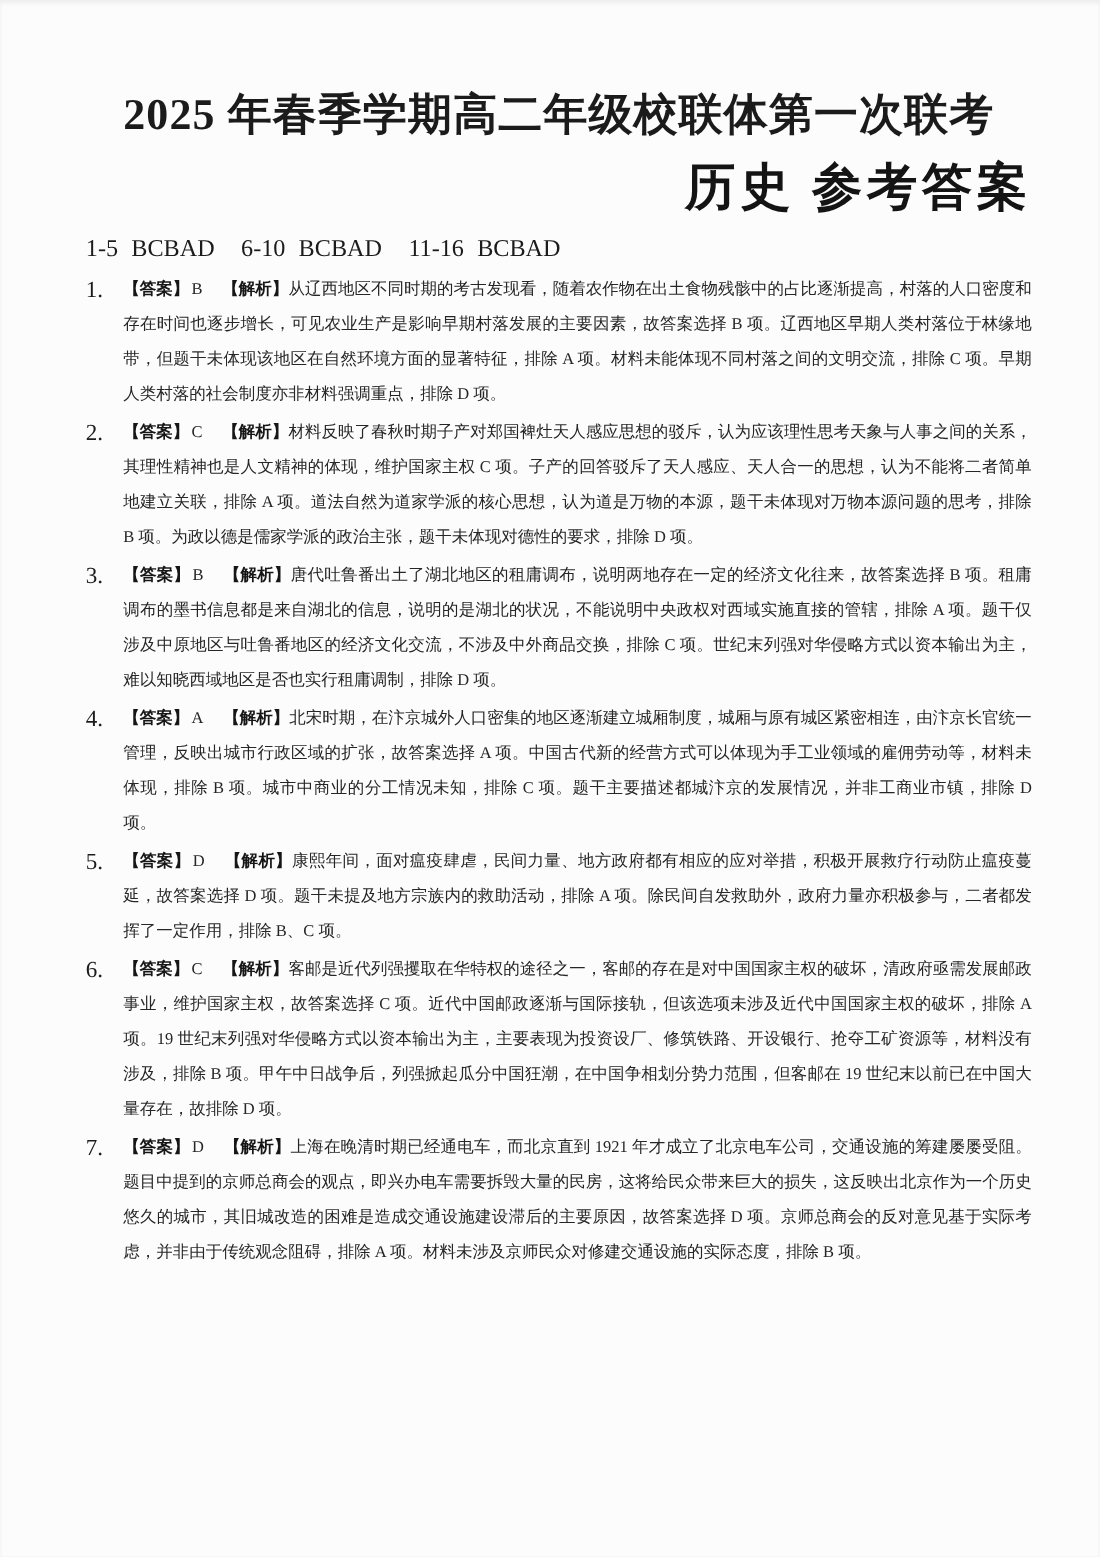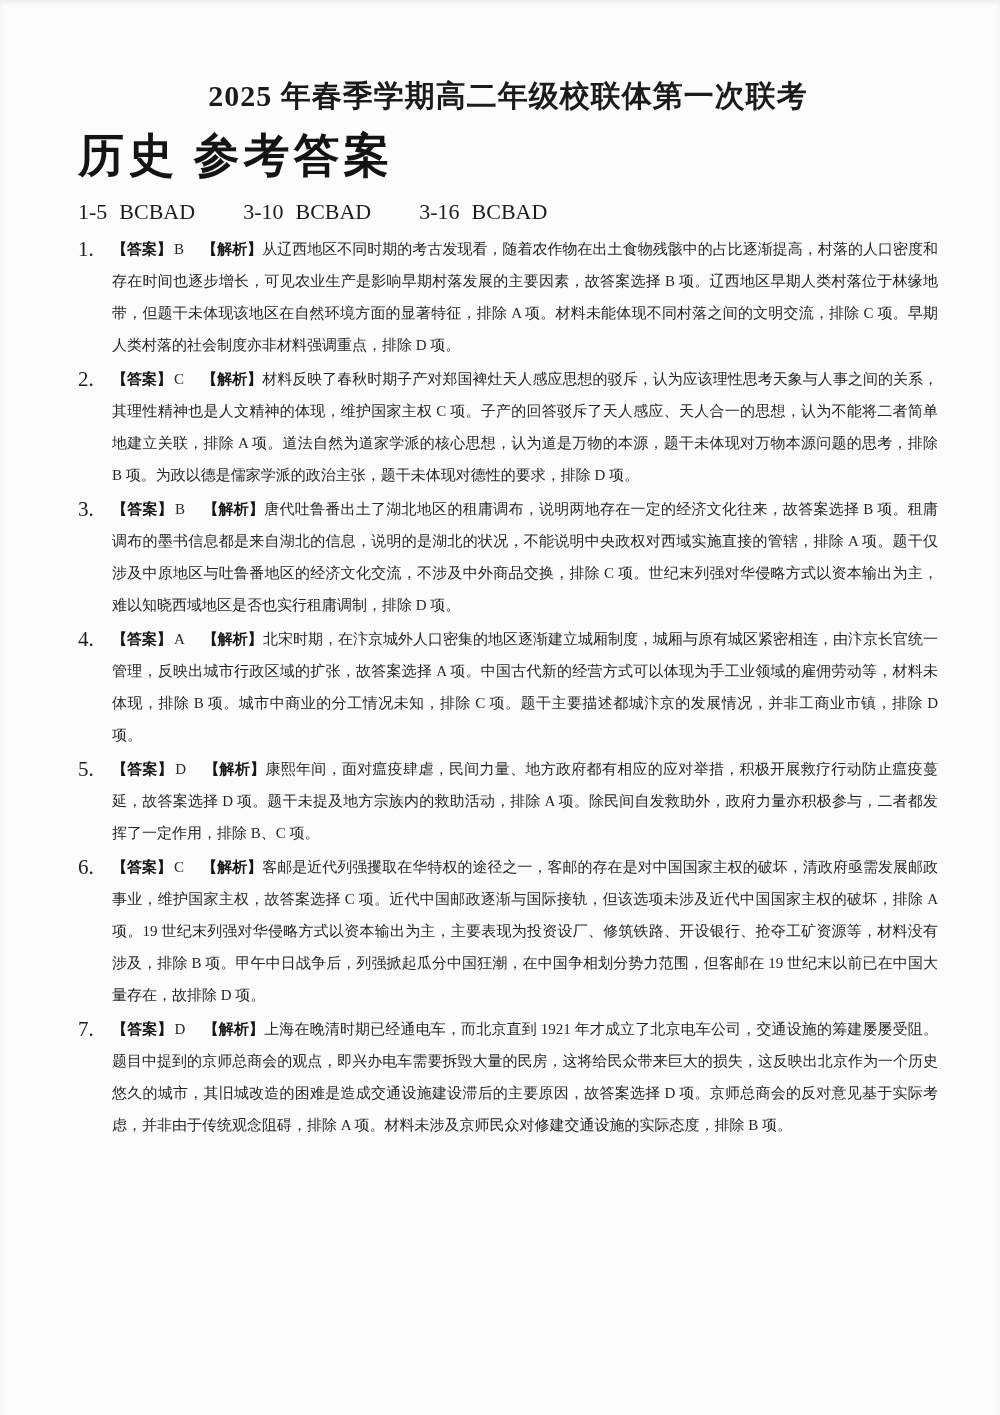--- a/index.html
+++ b/index.html
@@ -16,37 +16,37 @@
     box-sizing: border-box;
     padding: 62px 62px 30px 78px;
     font-family: "Liberation Serif", "DejaVu Serif", serif;
     color: #222222;
     box-shadow: inset 0 3px 4px rgba(0,0,0,0.06);
     overflow: hidden;
   }
   .title {
     margin: 14px 0 2px 0;
     text-align: center;
-    font-size: 30px;
+    font-size: 40px;
     font-weight: 700;
     letter-spacing: 1px;
     color: #1b1b1b;
   }
   .subtitle {
     margin: 8px 0 12px 0;
-    text-align: left;
+    text-align: right;
     font-size: 46px;
     font-weight: 600;
     letter-spacing: 4px;
     color: #141414;
   }
   .answer-key {
     display: flex;
     align-items: baseline;
-    gap: 48px;
+    gap: 24px;
     font-size: 22px;
     color: #1c1c1c;
     margin: 8px 0 8px 0;
     white-space: nowrap;
   }
   .ak-group .ak-ans { margin-left: 12px; }
   .questions { margin: 0; padding: 0; list-style: none; }
   .q {
     display: flex;
     align-items: flex-start;
@@ -72,22 +72,22 @@
 </head>
 <body>
 
 <div class="page">
 
   <h1 class="title">2025 年春季学期高二年级校联体第一次联考</h1>
   <h2 class="subtitle">历史 参考答案</h2>
 
   <div class="answer-key">
     <span class="ak-group"><span>1-5</span><span class="ak-ans">BCBAD</span></span>
-    <span class="ak-group"><span>3-10</span><span class="ak-ans">BCBAD</span></span>
-    <span class="ak-group"><span>3-16</span><span class="ak-ans">BCBAD</span></span>
+    <span class="ak-group"><span>6-10</span><span class="ak-ans">BCBAD</span></span>
+    <span class="ak-group"><span>11-16</span><span class="ak-ans">BCBAD</span></span>
   </div>
 
   <div class="questions">
 
     <div class="q">
       <span class="qnum">1.</span>
       <p class="qtext"><span class="lbl">【答案】</span><span class="ansletter">B</span><span class="lbl">【解析】</span><span>从辽西地区不同时期的考古发现看，随着农作物在出土食物残骸中的占比逐渐提高，村落的人口密度和存在时间也逐步增长，可见农业生产是影响早期村落发展的主要因素，故答案选择 B 项。辽西地区早期人类村落位于林缘地带，但题干未体现该地区在自然环境方面的显著特征，排除 A 项。材料未能体现不同村落之间的文明交流，排除 C 项。早期人类村落的社会制度亦非材料强调重点，排除 D 项。</span></p>
     </div>
 
     <div class="q">

